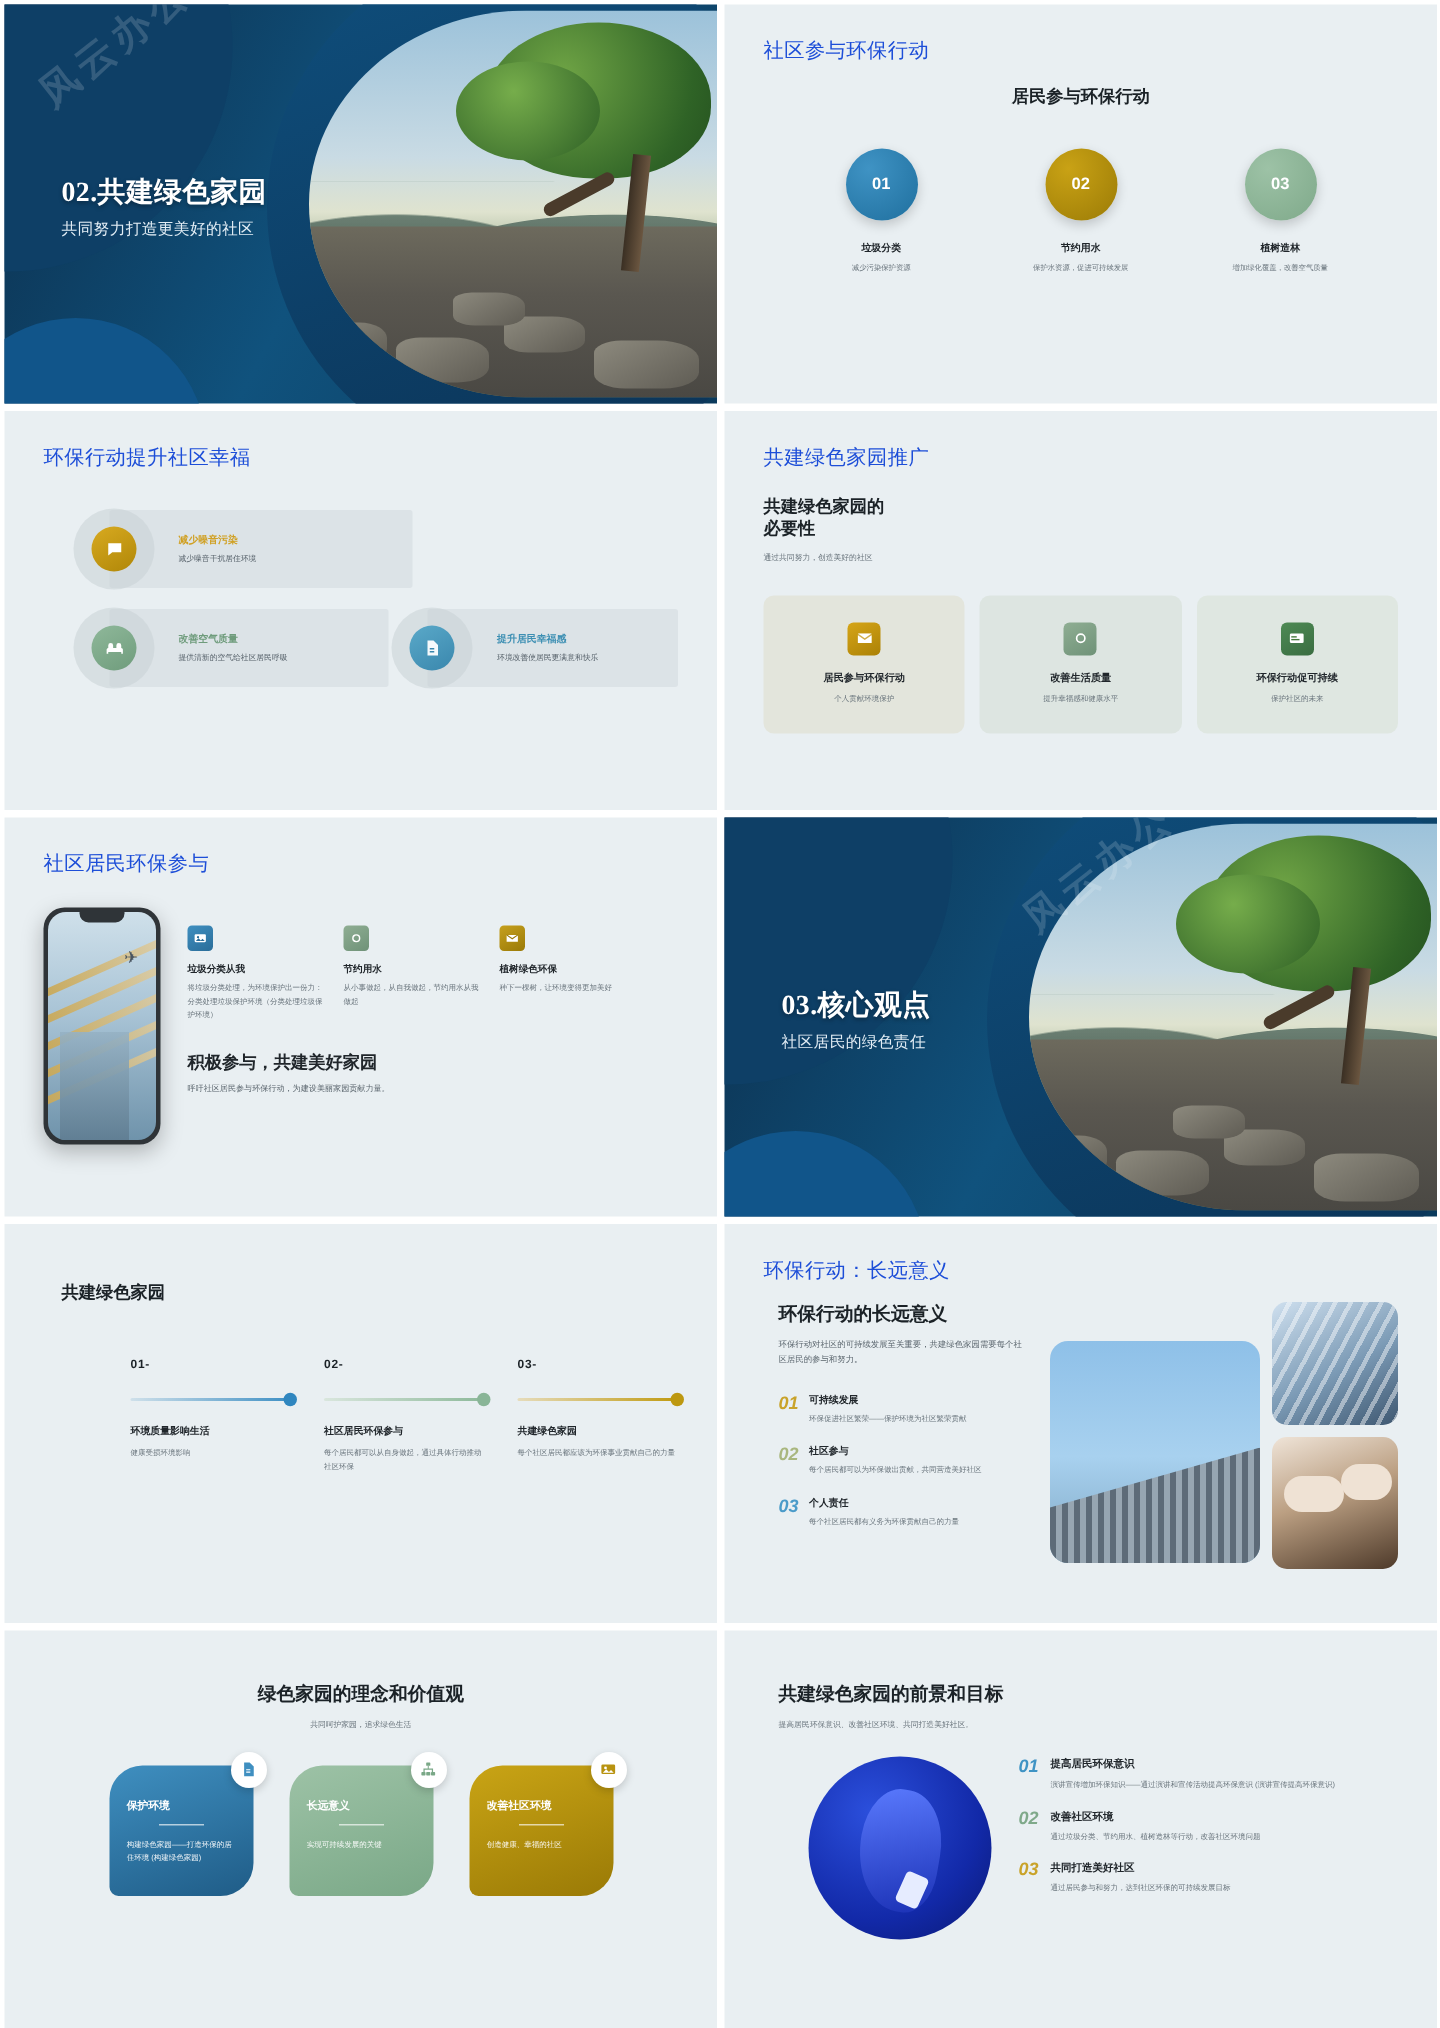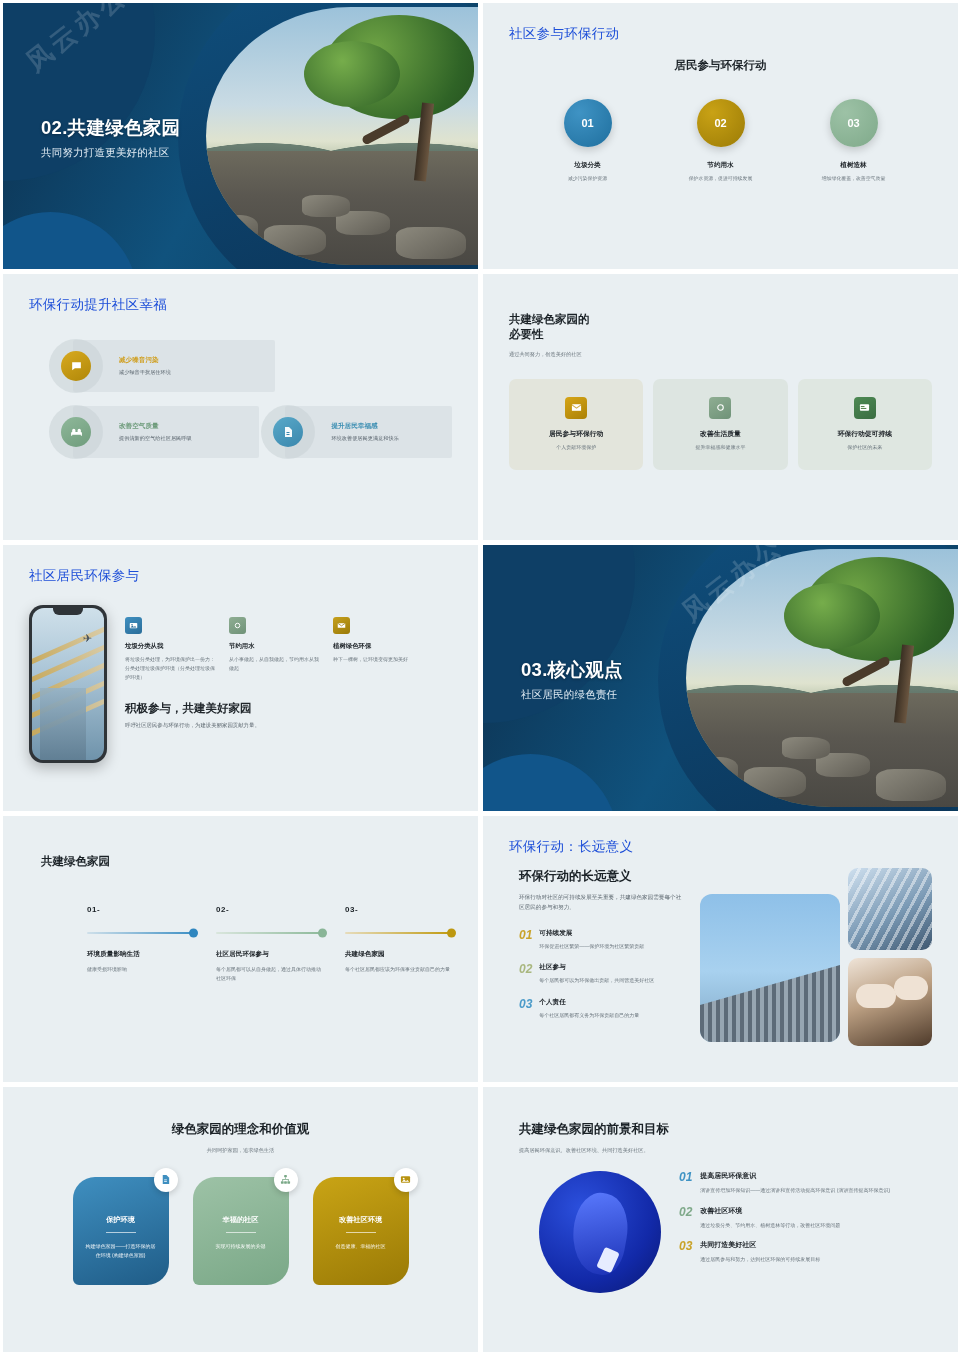--- a/index.html
+++ b/index.html
@@ -81,21 +81,21 @@
     position:absolute; right:66px; top:96px;
     width:12px;height:78px;
     background:linear-gradient(90deg,#3a2f23,#6b5640);
     transform:rotate(6deg);
   }
   .cover .photo .branch{
     position:absolute; right:84px; top:118px;
     width:52px;height:9px;border-radius:6px;
     background:#4a3b2b; transform:rotate(-28deg);
   }
-  .cover-text{ position:absolute; left:38px; top:112px; z-index:6; }
+  .cover-text{ position:absolute; left:38px; top:112px; z-index:6;font-family:Liberation Serif, serif; }
   .cover-title{
     font-size:18.5px; font-weight:bold; color:#ffffff; letter-spacing:.3px;
     text-shadow:0 1px 3px rgba(0,0,0,.35);
   }
   .cover-sub{
     margin-top:6px; font-size:10.5px; color:#e2edf5; letter-spacing:.2px;
   }
   .wm{
     position:absolute; font-size:26px; color:rgba(255,255,255,.16);
     font-weight:bold; letter-spacing:4px;
@@ -271,23 +271,23 @@
     background:linear-gradient(160deg,#efe4d8,#bb9f82 45%,#4e3a2a 100%);
     position:relative; overflow:hidden;
   }
   .ph-sm2 .hand{
     position:absolute;width:40px;height:24px;border-radius:12px;background:#efe2d4;
   }
 
   
   .leaf-row{ display:flex; gap:24px; justify-content:center; margin-top:22px; }
   .leaf{
-    width:96px;height:108px;position:relative;
+    width:96px;height:87px;position:relative;
     border-radius:22px 6px 22px 6px;
-    padding:38px 12px 0; text-align:center; color:#fff;
+    padding:22px 12px 0; text-align:left; color:#fff;
   }
   .leaf.l-blue{ background:linear-gradient(160deg,#3f8fc0,#1f5c87); }
   .leaf.l-green{ background:linear-gradient(160deg,#9dc2a6,#7aa887); }
   .leaf.l-gold{ background:linear-gradient(160deg,#c9a415,#9a7a06); }
   .leaf .badge{
     position:absolute; right:-9px; top:-9px;
     width:24px;height:24px;border-radius:50%;background:#fff;
     display:flex;align-items:center;justify-content:center;
     box-shadow:0 2px 6px rgba(0,0,0,.18);
   }
@@ -415,20 +415,21 @@
           <div>
             <h4 class="h-blue">提升居民幸福感</h4>
             <p>环境改善使居民更满意和快乐</p>
           </div>
         </div>
       </div>
     </div>
   </div>
 
   <div class="slide content">
+    <div class="s-title">共建绿色家园推广</div>
     <div style="margin-top:16px;">
       <div class="s-head">共建绿色家园的</div>
       <div class="s-head">必要性</div>
       <div class="tiny" style="margin-top:8px;">通过共同努力，创造美好的社区</div>
     </div>
     <div class="card-row">
       <div class="card bg-1">
         <div class="cico sq-gold">
           <svg width="11" height="11" viewBox="0 0 24 24" fill="#fff">
               <path d="M2 5h20v14H2z" opacity=".25"></path>
@@ -638,21 +639,21 @@
       <div class="leaf l-green">
         <div class="badge">
           <svg width="11" height="11" viewBox="0 0 24 24" fill="#7aa887">
               <rect x="9" y="2" width="6" height="5" rx="1"></rect>
               <rect x="2" y="16" width="6" height="5" rx="1"></rect>
               <rect x="9" y="16" width="6" height="5" rx="1"></rect>
               <rect x="16" y="16" width="6" height="5" rx="1"></rect>
               <path d="M11.3 7v4H5v5h1.8v-3.4h10.4V16H19v-5h-6.3V7z"></path>
             </svg>
         </div>
-        <h5>幸福的社区</h5>
+        <h5>长远意义</h5>
         <div class="rule"></div>
         <p>实现可持续发展的关键</p>
       </div>
       <div class="leaf l-gold">
         <div class="badge">
           <svg width="11" height="11" viewBox="0 0 24 24" fill="#b89310">
               <rect x="2" y="5" width="20" height="14" rx="2"></rect>
               <circle cx="8" cy="10" r="2" fill="#fff"></circle>
               <path d="M4 17l5-5 4 4 3-3 4 4z" fill="#fff"></path>
             </svg>

